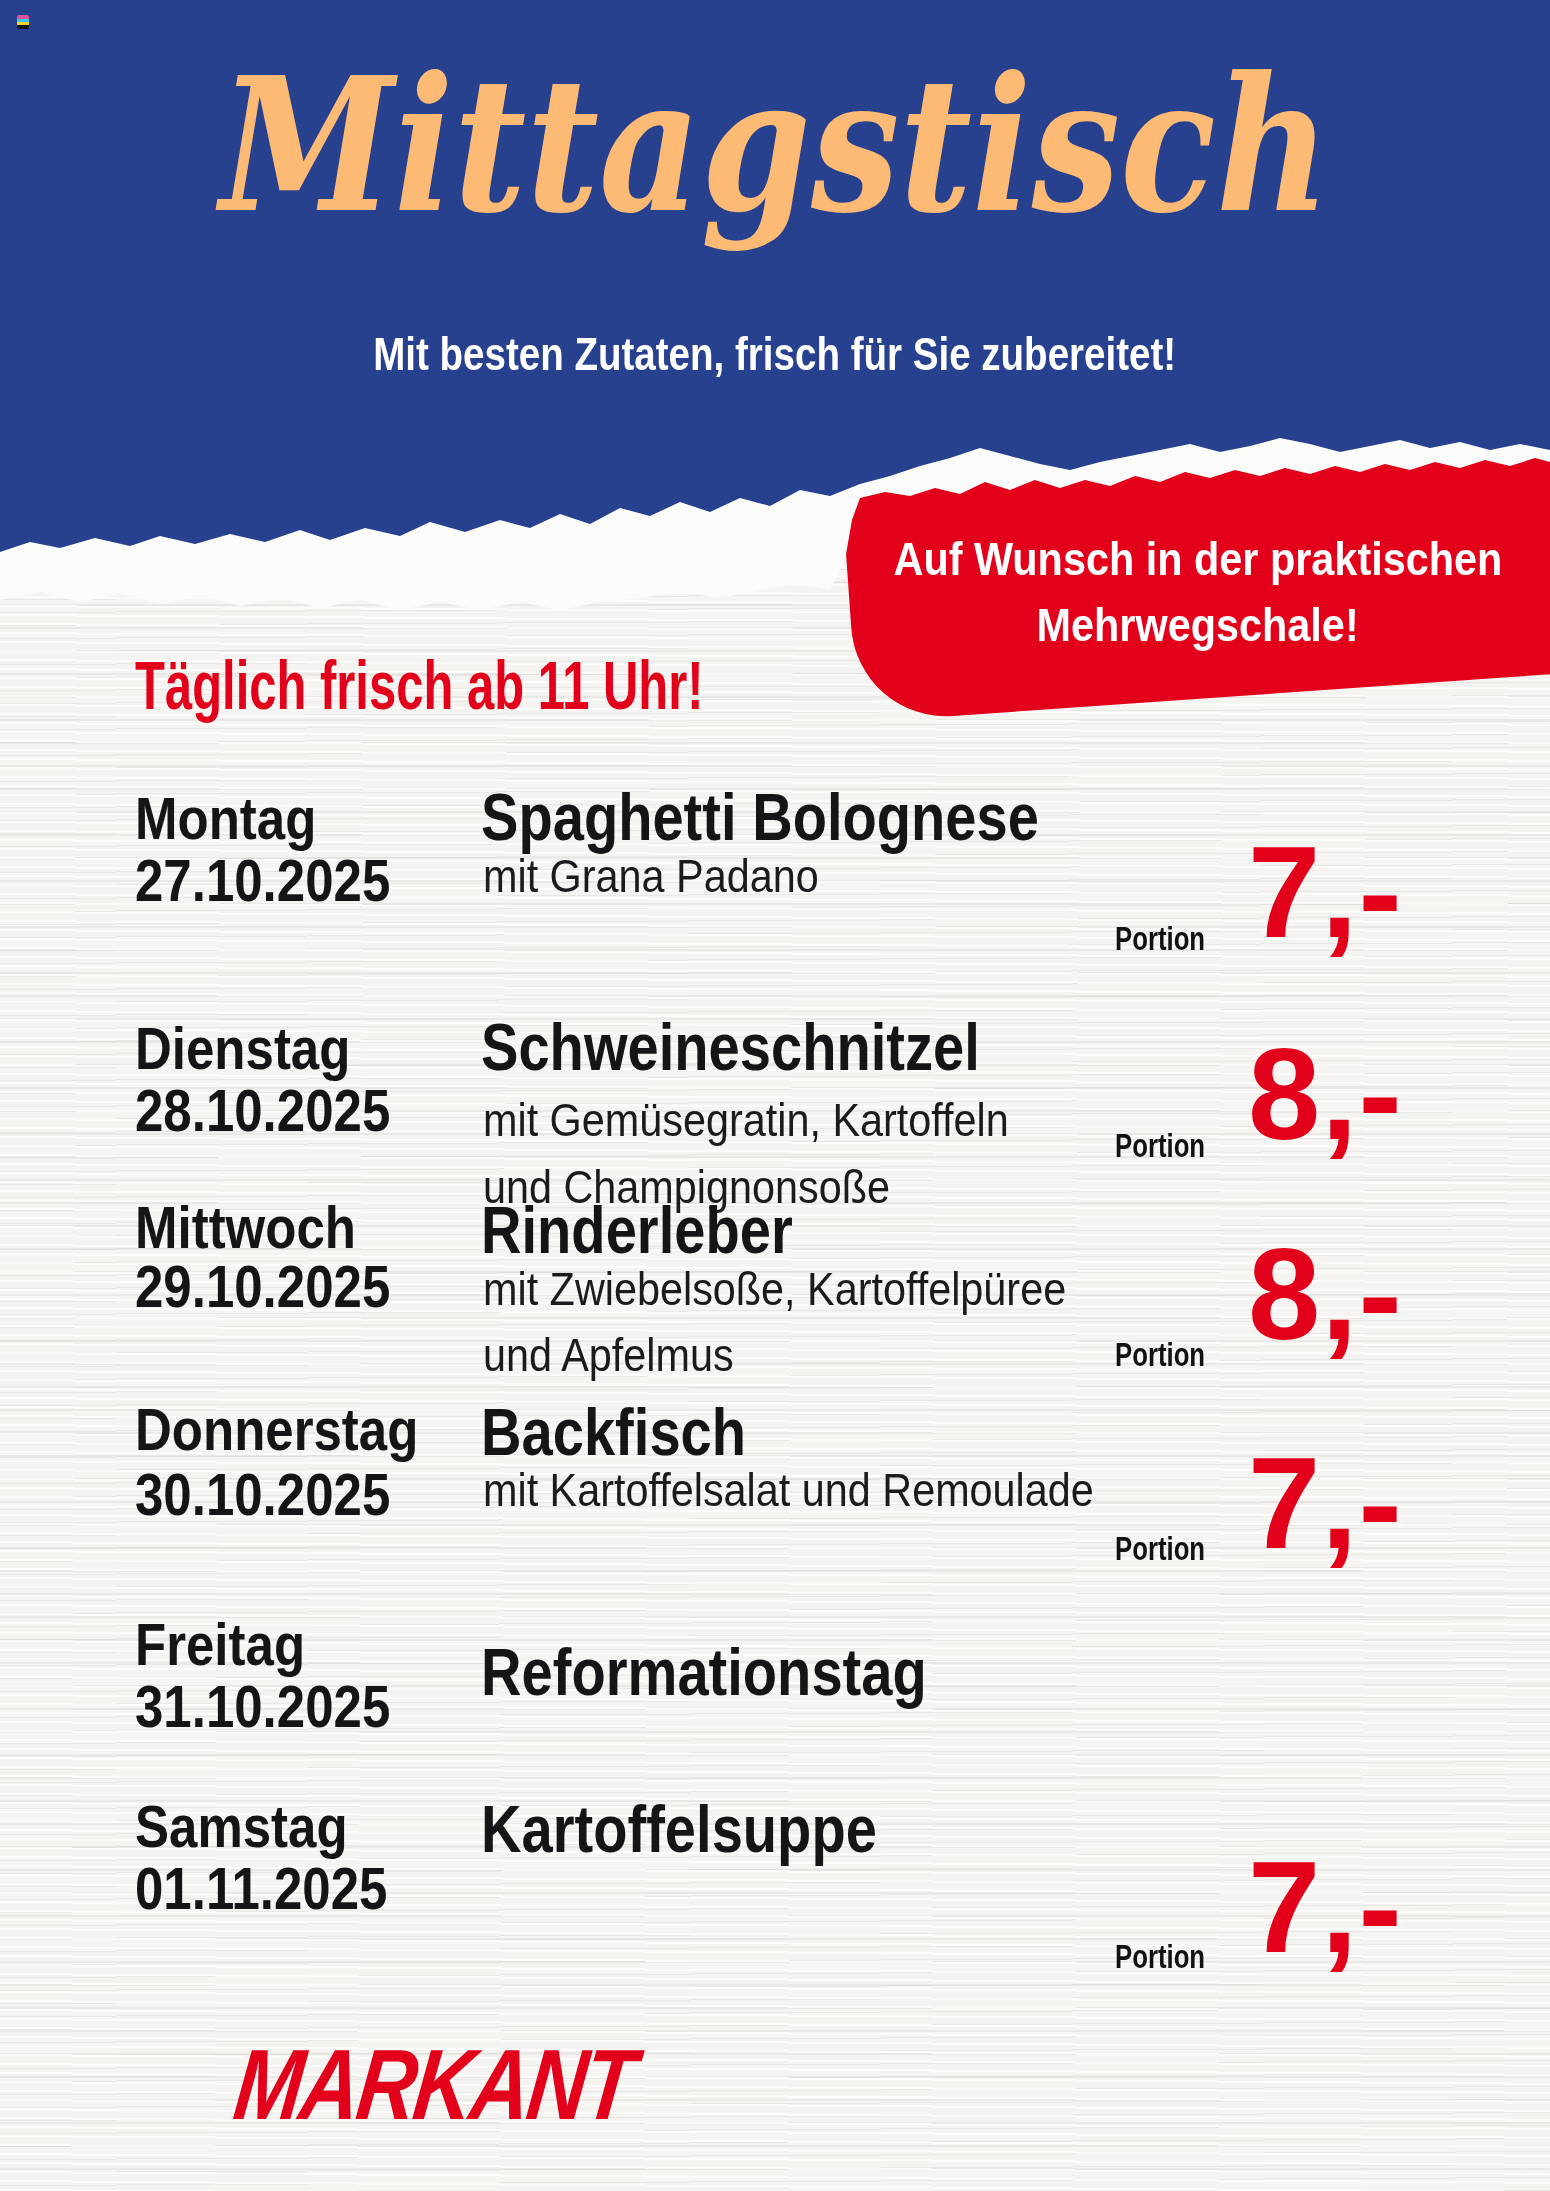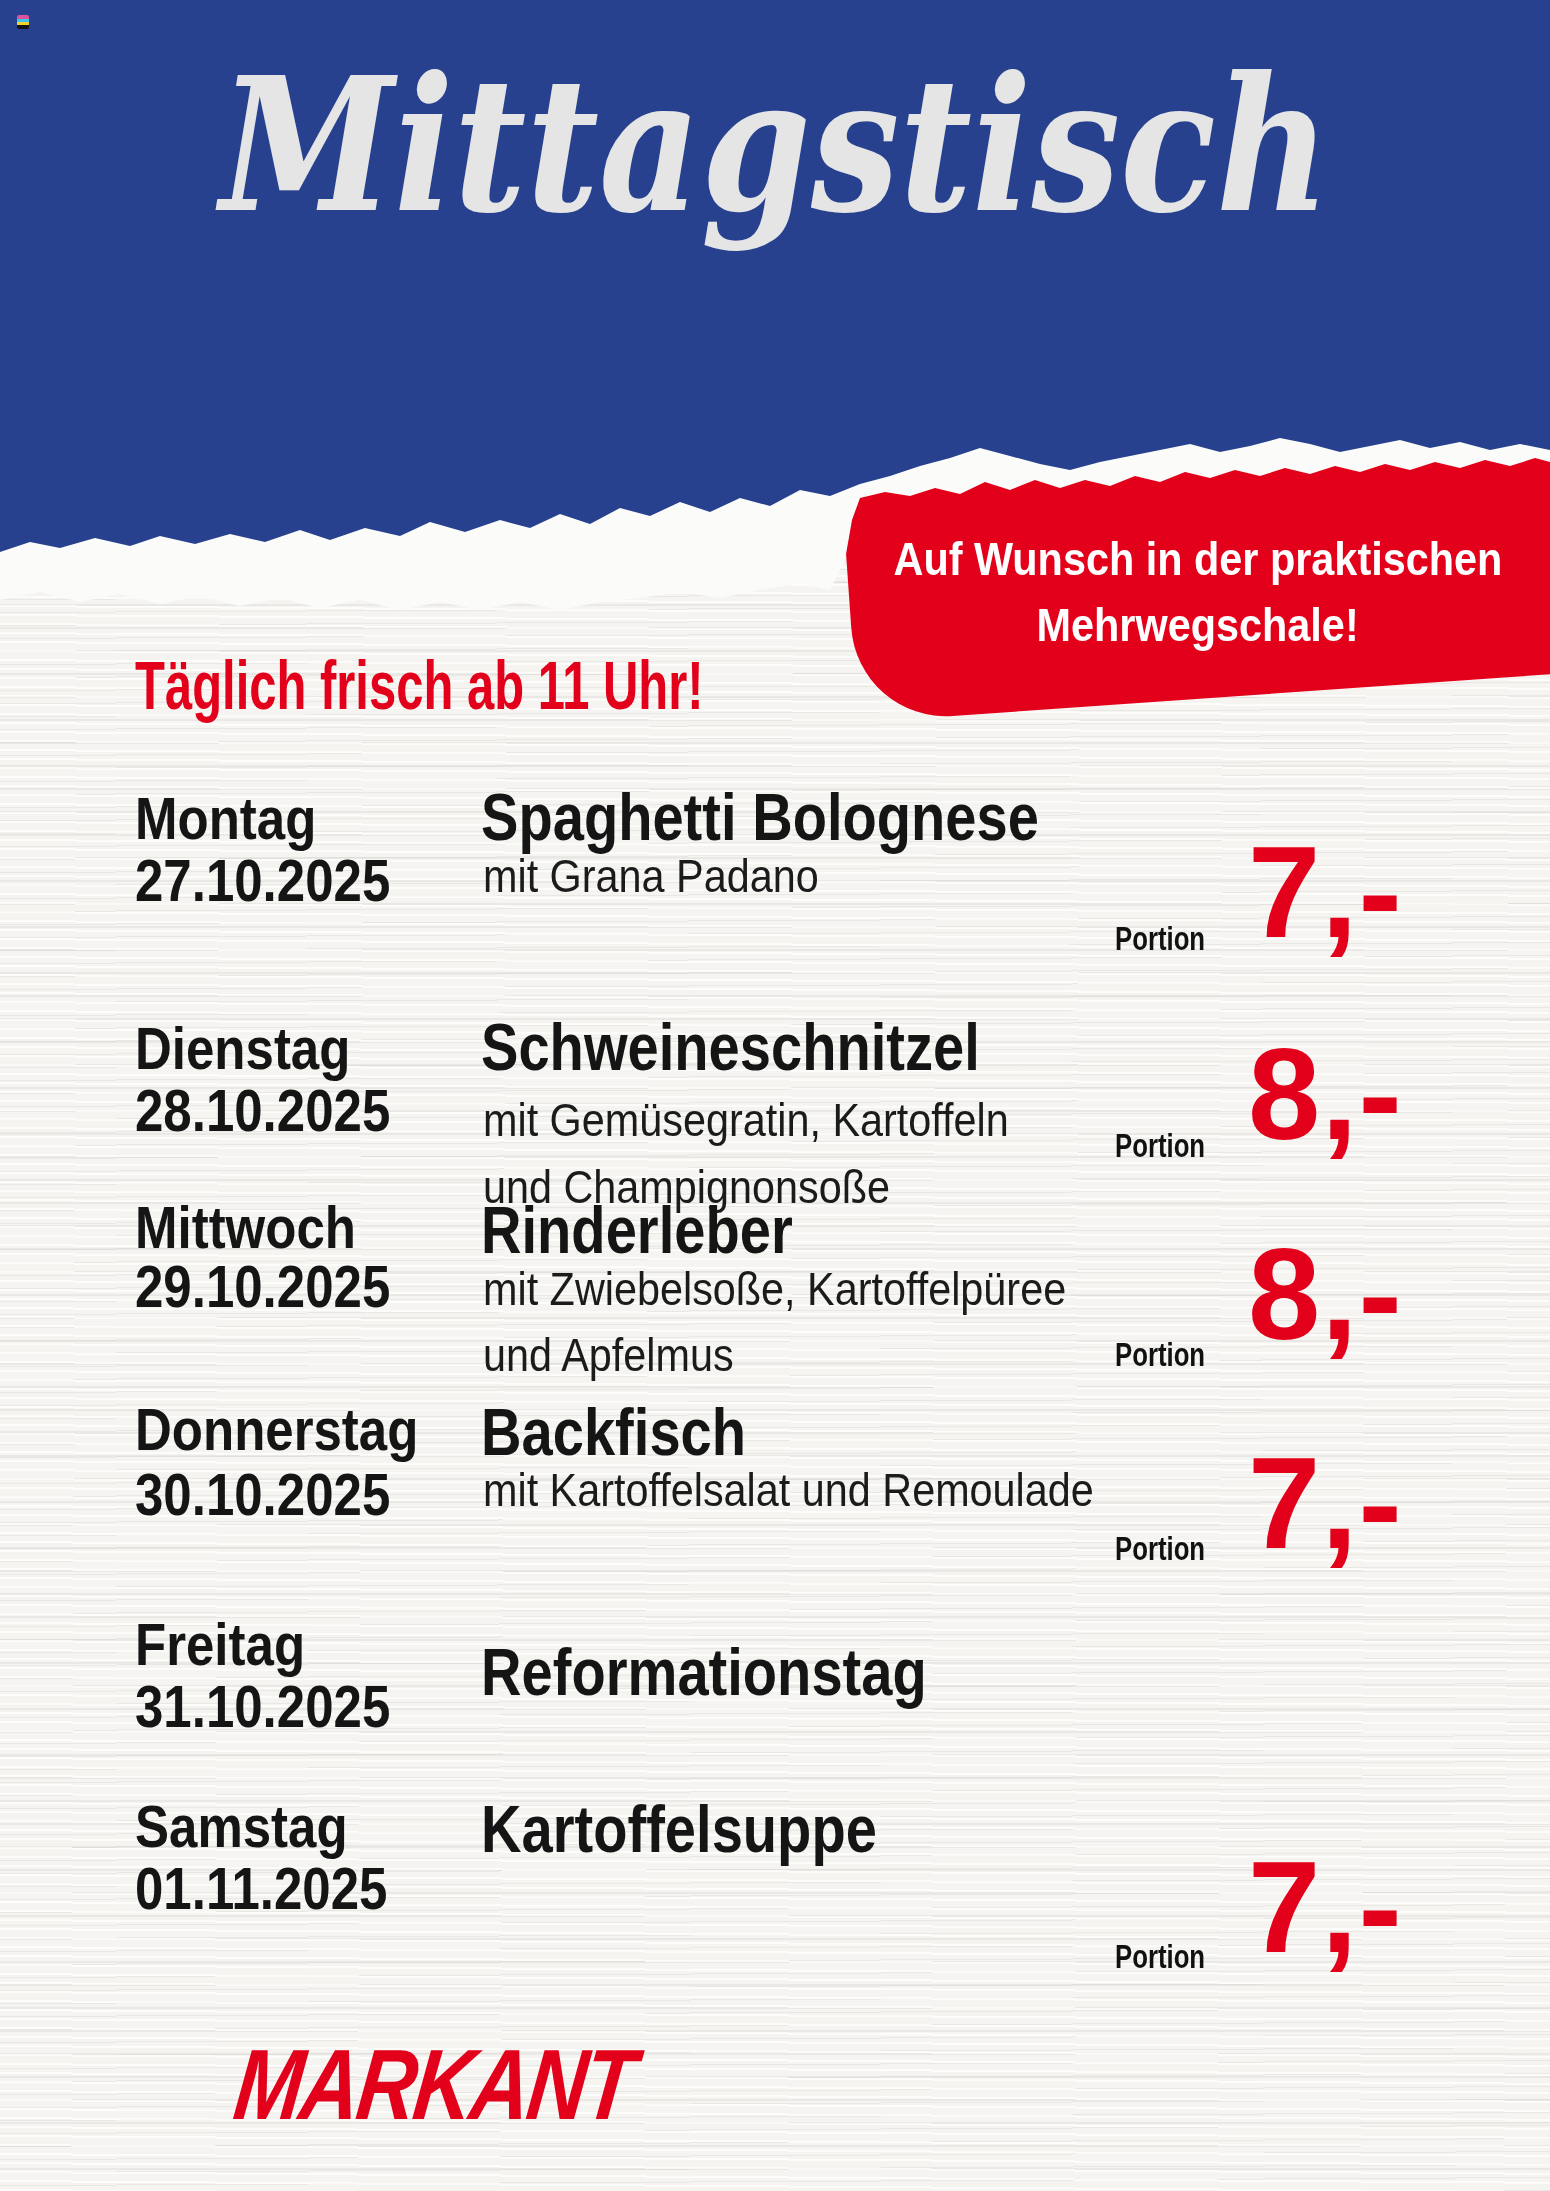--- a/index.html
+++ b/index.html
@@ -36,21 +36,21 @@
     background:var(--header-blue,#27418f);
     filter:drop-shadow(0 3px 2px rgba(60,60,70,.30));
     clip-path:polygon(0px 0px,1550px 0px,1550px 450px,1520px 444px,1490px 450px,1460px 442px,1430px 448px,1400px 440px,1370px 446px,1340px 452px,1310px 444px,1280px 438px,1250px 446px,1220px 452px,1190px 444px,1160px 450px,1130px 456px,1100px 462px,1070px 470px,1040px 464px,1010px 456px,980px 448px,950px 458px,920px 466px,890px 476px,860px 484px,830px 496px,800px 490px,770px 506px,740px 498px,710px 512px,680px 502px,650px 516px,620px 508px,590px 524px,560px 514px,530px 528px,500px 520px,465px 532px,430px 522px,400px 536px,365px 528px,330px 540px,300px 530px,265px 542px,230px 534px,195px 544px,160px 536px,130px 546px,95px 538px,60px 548px,30px 542px,0px 552px);
   }
   .print-mark{
     position:absolute;left:17px;top:15px;width:12px;height:14px;border-radius:2px;
     background:linear-gradient(180deg,#d8549c 0 4px,#3fc6e6 4px 7px,#efd22e 7px 10px,#15151a 10px 14px);
   }
   .script-title{
     position:absolute;left:20px;top:48px;width:1510px;text-align:center;z-index:5;
-    color:#e5e5e5;font-family:"DejaVu Serif",serif;font-style:italic;font-weight:bold;
+    color:#fdba74;font-family:"DejaVu Serif",serif;font-style:italic;font-weight:bold;
     font-size:185px;line-height:1.05;
   }
   .script-title .condc{display:inline-block;transform:scaleX(.85);transform-origin:center;white-space:nowrap;}
   .subtitle{
     position:absolute;left:20px;top:326px;width:1510px;text-align:center;z-index:5;
     color:#fff;font-weight:bold;font-size:47px;
   }
   .subtitle .condc{display:inline-block;transform:scaleX(.82);transform-origin:center;white-space:nowrap;}
   
   .intro-heading{
@@ -97,20 +97,23 @@
     </div>
   </div>
 
   <div class="tear-white"></div>
 
   <div class="blue-header">
     <div class="print-mark"></div>
     <div class="script-title">
       <span class="condc">Mittagstisch</span>
     </div>
+    <div class="subtitle">
+      <span class="condc">Mit besten Zutaten, frisch für Sie zubereitet!</span>
+    </div>
   </div>
 
   <div class="intro-heading">Täglich frisch ab 11 Uhr!</div>
 
   <div class="day" style="top:784px">Montag</div>
   <div class="date" style="top:846px">27.10.2025</div>
   <div class="dish" style="top:779px">Spaghetti Bolognese</div>
   <div class="desc" style="top:848px">mit Grana Padano</div>
   <div class="portion" style="top:920px">Portion</div>
   <div class="price" style="top:827px">7,-</div>

